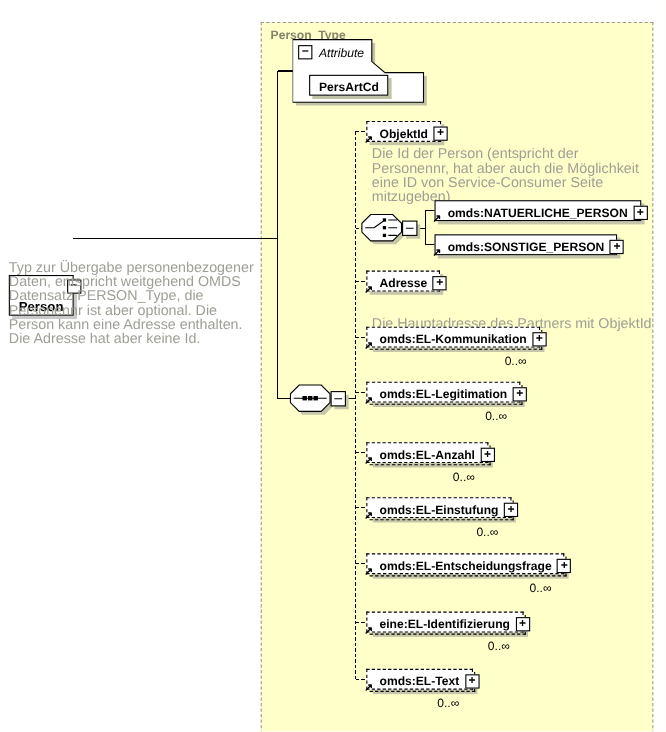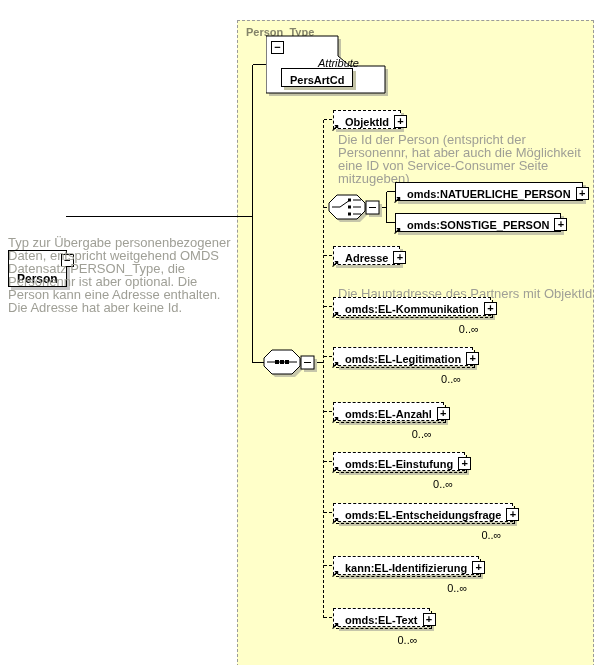--- a/index.html
+++ b/index.html
@@ -78,21 +78,21 @@
       <span class="expander-abs" style="right:-8px;top:3px;">−</span>
     </span>
   </div>
   <div class="doc" style="left:8px;top:236px;width:228px;">Typ zur Übergabe personenbezogener Daten, entspricht weitgehend OMDS Datensatz PERSON_Type, die Personennr ist aber optional. Die Person kann eine Adresse enthalten. Die Adresse hat aber keine Id.</div>
 
   <svg class="abs" style="left:266px;top:34px;" width="126" height="66">
     <polygon points="3,5 75,5 75,25 87,35 122,35 122,62 3,62" fill="#c2c2a6" stroke="none"></polygon>
     <polygon points="0,2 72,2 72,22 84,32 119,32 119,59 0,59" fill="#ffffff" stroke="#000000"></polygon>
   </svg>
   <span class="expander-abs" style="left:271px;top:41px;">−</span>
-  <span class="attr-label" style="left:290px;top:57px;margin-left:28px;">Attribute</span>
+  <span class="attr-label" style="left:290px;top:43px;">Attribute</span>
   <div class="abs" style="left:281px;top:68px;">
     <span class="ebox" style="padding:0 8px;box-shadow:3px 3px 0 #c2c2a6;">
       <span>PersArtCd</span>
     </span>
   </div>
 
   <svg class="abs" style="left:263px;top:348px;" width="56" height="33">
     <polygon points="12,5 32,5 40,13 40,21 32,29 12,29 4,21 4,13" fill="#c6c6aa"></polygon>
     <rect x="41" y="11" width="13" height="13" fill="#c6c6aa"></rect>
     <polygon points="9,2 29,2 37,10 37,18 29,26 9,26 1,18 1,10" fill="#fff" stroke="#000"></polygon>
@@ -195,21 +195,21 @@
       <span class="ref-arrow">↗</span>
       <span>omds:EL-Entscheidungsfrage</span>
       <span class="expander">+</span>
     </span>
     <span class="card">0..∞</span>
   </div>
 
   <div class="abs" style="left:333px;top:556px;">
     <span class="ebox opt multi">
       <span class="ref-arrow">↗</span>
-      <span>kann:EL-Identifizierung</span>
+      <span>eine:EL-Identifizierung</span>
       <span class="expander">+</span>
     </span>
     <span class="card">0..∞</span>
   </div>
 
   <div class="abs" style="left:333px;top:608px;">
     <span class="ebox opt multi">
       <span class="ref-arrow">↗</span>
       <span>omds:EL-Text</span>
       <span class="expander">+</span>

